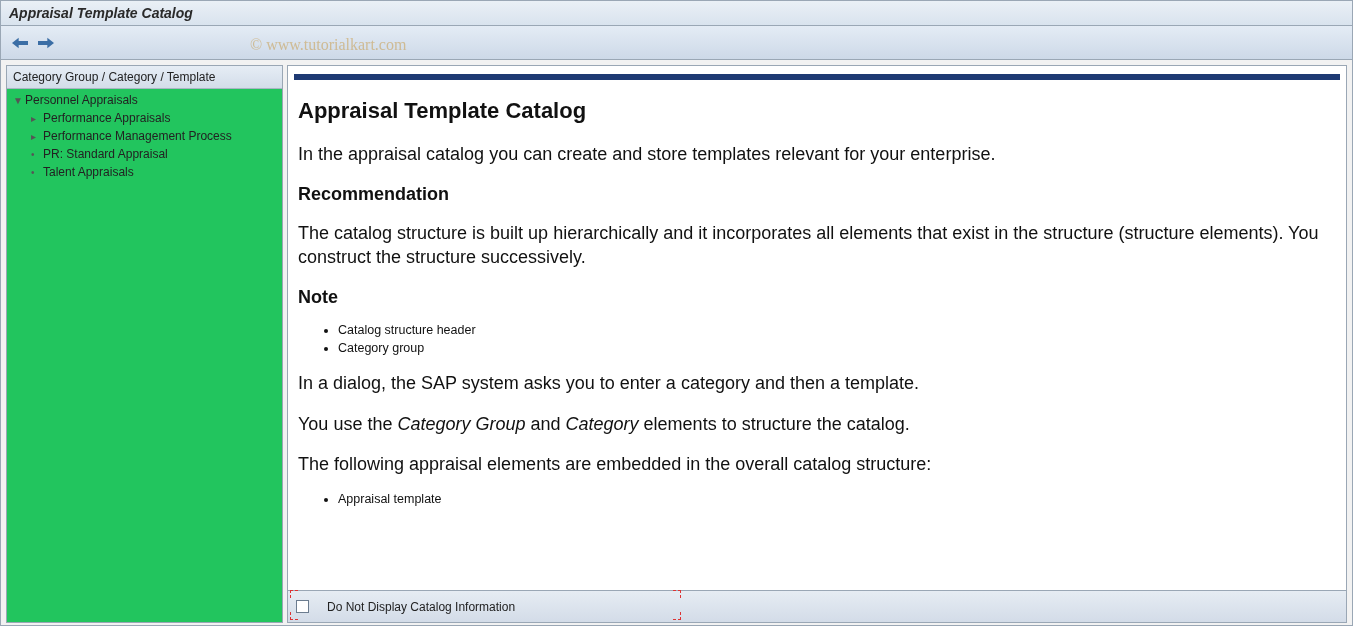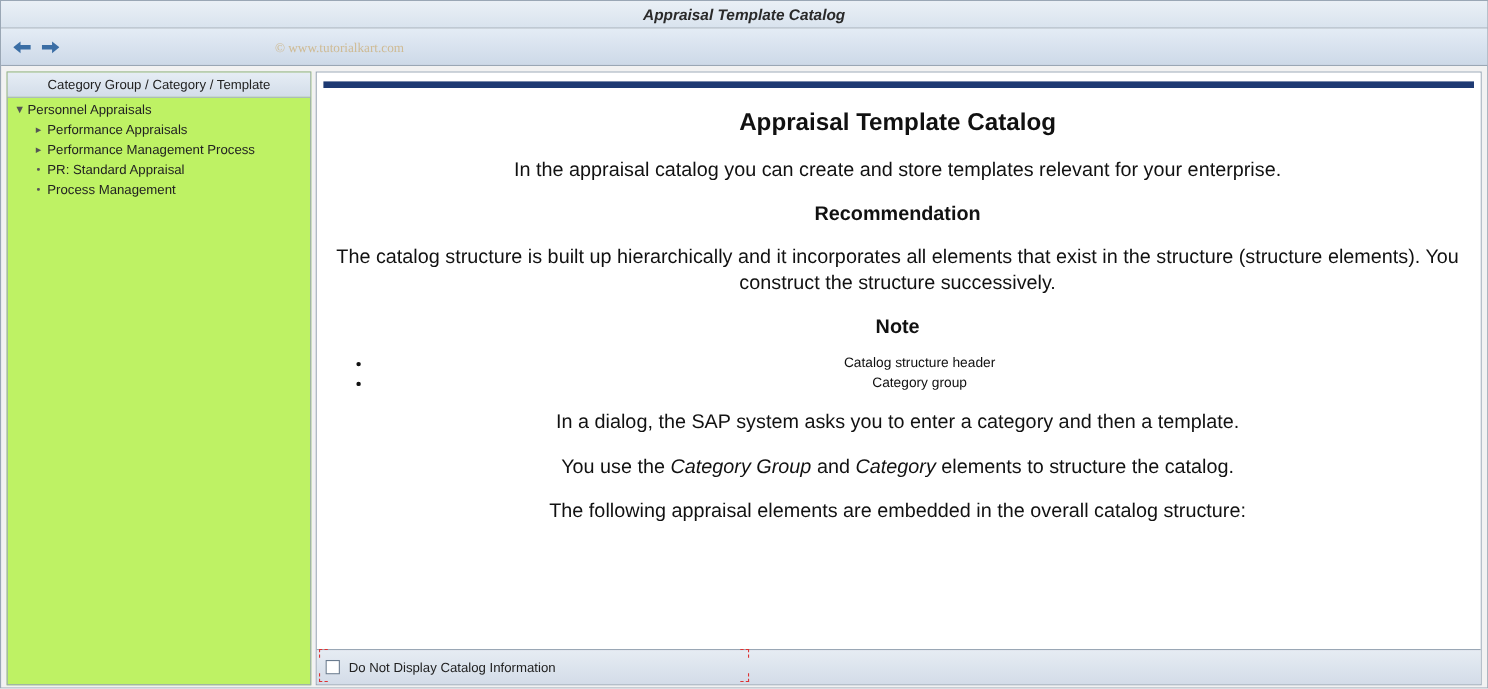--- a/index.html
+++ b/index.html
@@ -12,21 +12,20 @@
     overflow: hidden;
     position: relative;
   }
   .window {
     width: 1353px;
     height: 626px;
     border: 1px solid #9aa7b5;
     background: #f2f2f2;
     display: flex;
     flex-direction: column;
-    text-align: center;
   }
   .titlebar {
     background: linear-gradient(#eaf0f6, #d9e3ee);
     border-bottom: 1px solid #9aa7b5;
     padding: 4px 8px;
     font-style: italic;
     font-weight: bold;
     font-size: 14px;
     color: #2a2a2a;
   }
@@ -46,36 +45,36 @@
     align-items: center;
     justify-content: center;
     color: #3b6ea5;
     cursor: pointer;
   }
   .nav-arrow svg { width: 16px; height: 12px; }
   .watermark {
     position: absolute;
     left: 250px;
     top: 36px;
-    font-size: 12px;
+    font-size: 16px;
     color: rgba(200,150,60,0.5);
     font-family: Georgia, serif;
     pointer-events: none;
     z-index: 50;
   }
   .main {
     flex: 1;
     display: flex;
     overflow: hidden;
     padding: 5px 5px 2px 5px;
     gap: 4px;
   }
   .sidebar {
     width: 277px;
-    background: #bef264;
+    background: #22c55e;
     border: 1px solid #9aa7b5;
     display: flex;
     flex-direction: column;
   }
   .sidebar-header {
     background: linear-gradient(#e6edf5, #d3dde9);
     border-bottom: 1px solid #a9b6c4;
     padding: 4px 6px;
     font-size: 12px;
     color: #222;
@@ -145,21 +144,21 @@
   }
   .doc-inner ul li { margin-bottom: 4px; }
   .doc-inner em { font-style: italic; }
   .bottom-bar {
     background: linear-gradient(#e6ecf3, #d3dce8);
     border-top: 1px solid #9aa7b5;
     height: 32px;
     display: flex;
     align-items: center;
     padding: 0 8px;
-    gap: 8px;
+    gap: 18px;
     position: relative;
   }
   .checkbox {
     width: 13px;
     height: 13px;
     border: 1px solid #6b7c8f;
     background: #fff;
     display: inline-block;
   }
   .checkbox-label {
@@ -222,21 +221,21 @@
           <div class="tree-node">
             <span class="tree-caret">▸</span>
             <span>Performance Management Process</span>
           </div>
           <div class="tree-node">
             <span class="tree-caret">•</span>
             <span>PR: Standard Appraisal</span>
           </div>
           <div class="tree-node">
             <span class="tree-caret">•</span>
-            <span>Process Management</span>
+            <span>Talent Appraisals</span>
           </div>
         </div>
       </div>
     </div>
 
     <div class="content-wrap">
       <div class="content-scroll">
         <div class="doc">
           <div class="doc-inner">
             <h1>Appraisal Template Catalog</h1>
@@ -246,20 +245,23 @@
             <p class="bold">Note</p>
             <ul>
               <li>Catalog structure header</li>
               <li>Category group</li>
             </ul>
             <p>In a dialog, the SAP system asks you to enter a category and then a template.</p>
             <p>
               <span>You use the </span><em>Category Group</em><span> and </span><em>Category</em><span> elements to structure the catalog.</span>
             </p>
             <p>The following appraisal elements are embedded in the overall catalog structure:</p>
+            <ul>
+              <li>Appraisal template</li>
+            </ul>
           </div>
         </div>
       </div>
       <div class="bottom-bar">
         <span class="corner-tl"></span>
         <span class="corner-bl"></span>
         <span class="corner-tr"></span>
         <span class="corner-br"></span>
         <span class="checkbox"></span>
         <span class="checkbox-label">Do Not Display Catalog Information</span>

